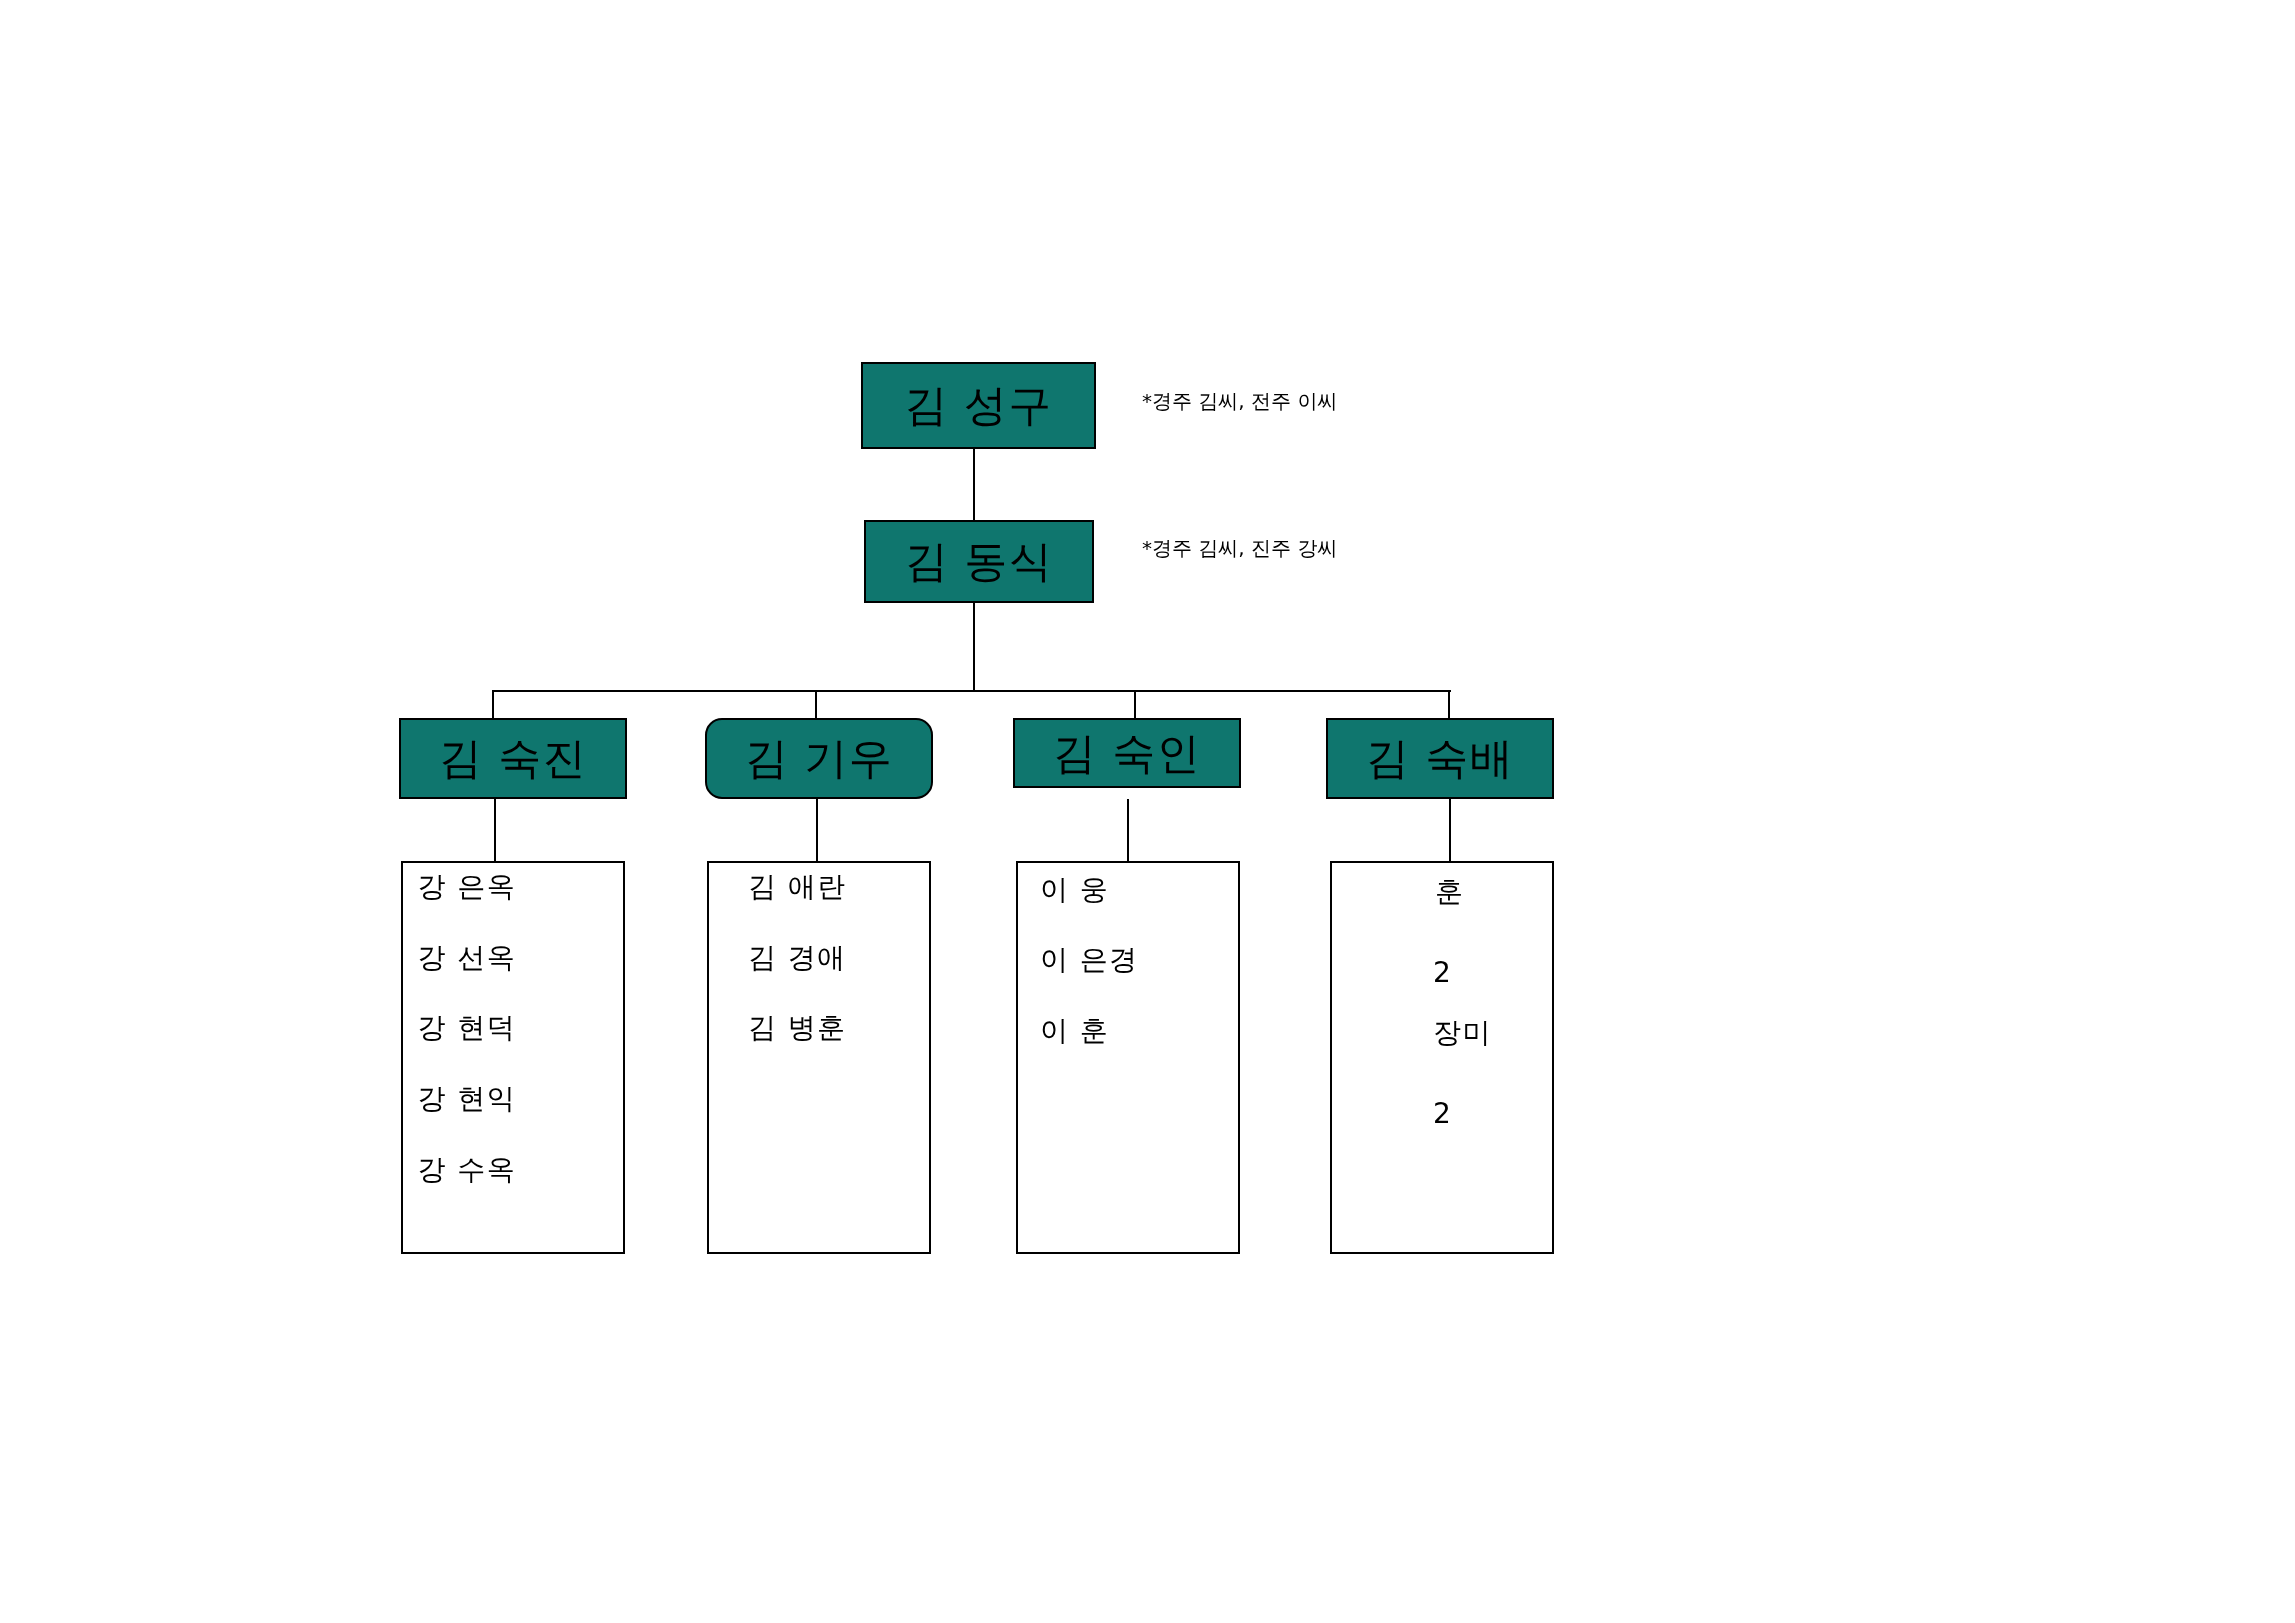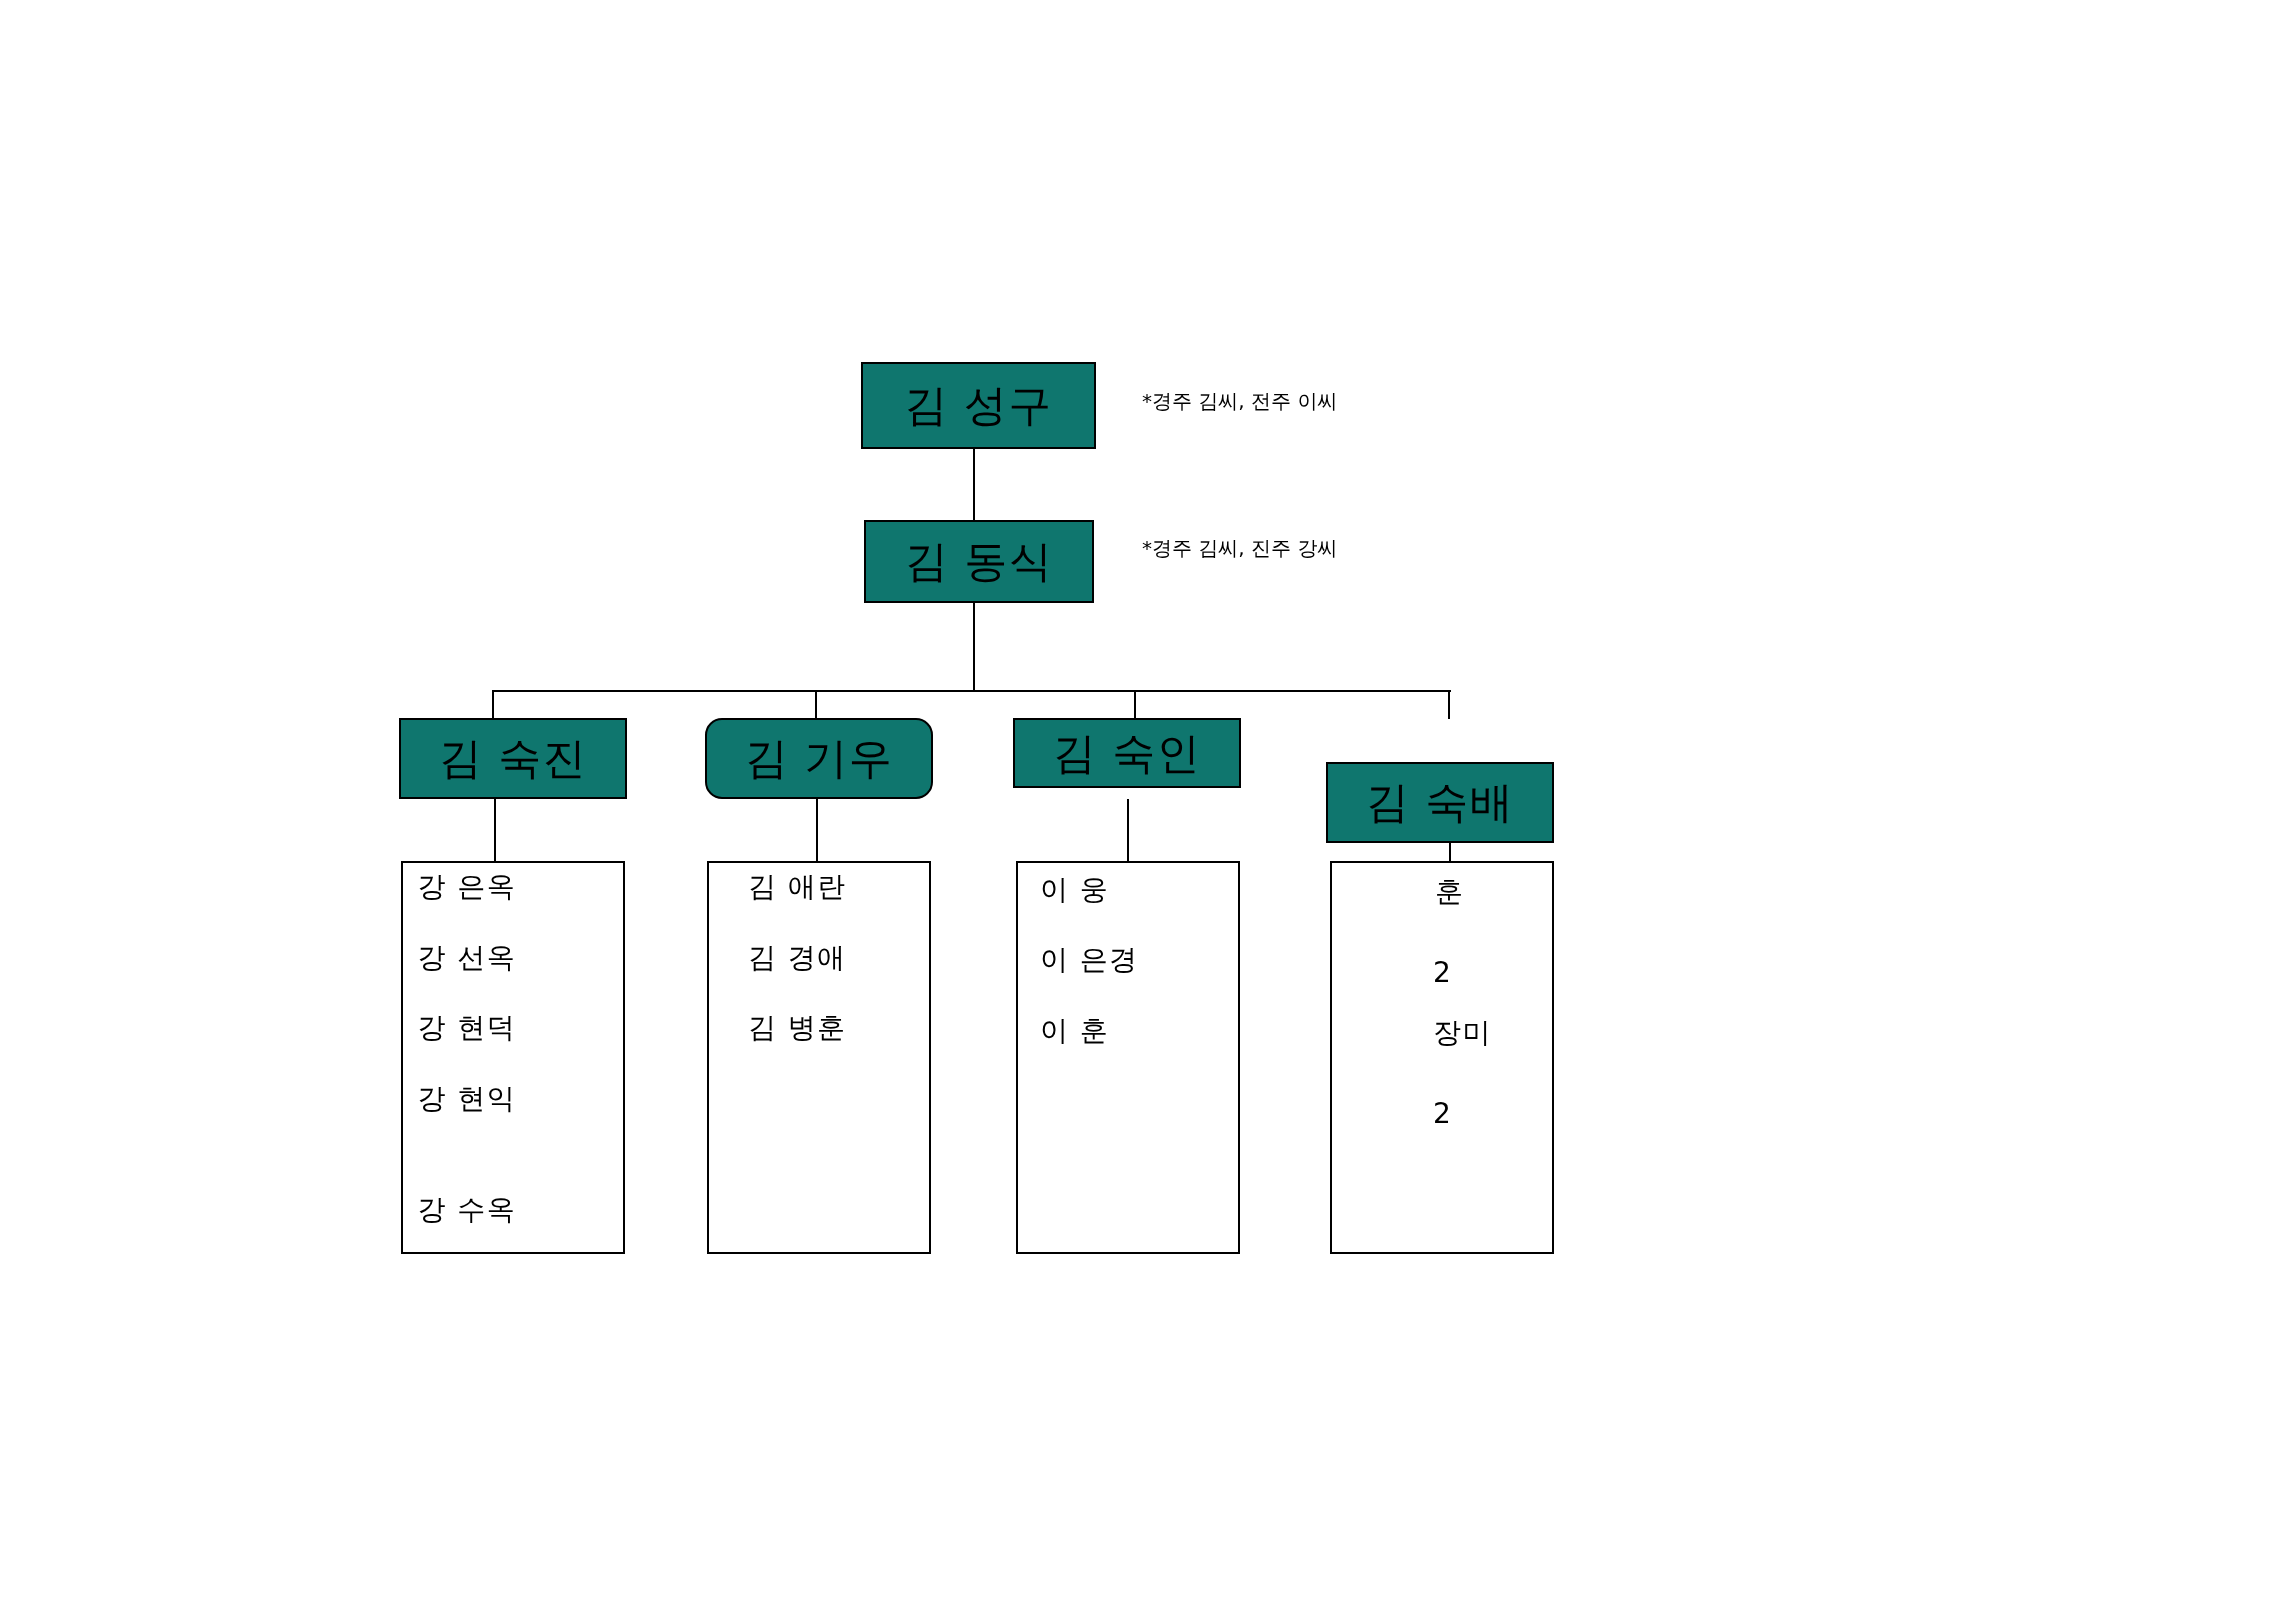--- a/index.html
+++ b/index.html
@@ -43,30 +43,30 @@
 
 <div class="box name-box" style="left:399px; top:718px; width:228px; height:81px;">
   <span>김 숙진</span>
 </div>
 <div class="box name-box" style="left:705px; top:718px; width:228px; height:81px;border-radius:17px;">
   <span>김 기우</span>
 </div>
 <div class="box name-box" style="left:1013px; top:718px; width:228px; height:70px;">
   <span>김 숙인</span>
 </div>
-<div class="box name-box" style="left:1326px; top:718px; width:228px; height:81px;margin-top:44px;">
+<div class="box name-box" style="left:1326px; top:718px; width:228px; height:81px;">
   <span>김 숙배</span>
 </div>
 
 <div class="list" style="left:401px; top:861px; width:224px; height:393px;">
   <div class="list-row" style="left:14.6px; top:9.7px;">강 은옥</div>
   <div class="list-row" style="left:14.6px; top:81px;">강 선옥</div>
   <div class="list-row" style="left:14.6px; top:151px;">강 현덕</div>
   <div class="list-row" style="left:14.6px; top:222px;">강 현익</div>
-  <div class="list-row" style="left:14.6px; top:293px;margin-top:40px;">강 수옥</div>
+  <div class="list-row" style="left:14.6px; top:293px;">강 수옥</div>
 </div>
 
 <div class="list" style="left:707px; top:861px; width:224px; height:393px;">
   <div class="list-row" style="left:39px; top:9.7px;">김 애란</div>
   <div class="list-row" style="left:39px; top:81px;">김 경애</div>
   <div class="list-row" style="left:39px; top:151px;">김 병훈</div>
 </div>
 
 <div class="list" style="left:1016px; top:861px; width:224px; height:393px;">
   <div class="list-row" style="left:22px; top:13px;">이 웅</div>

